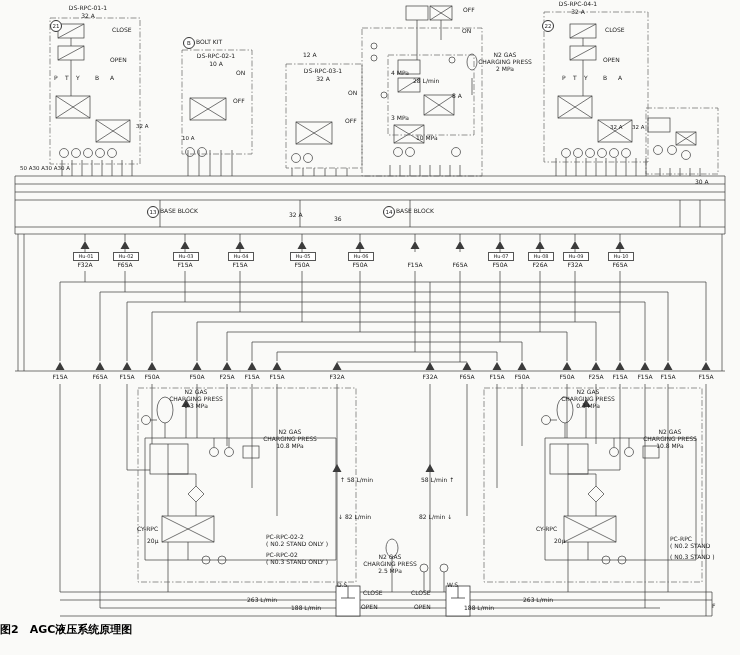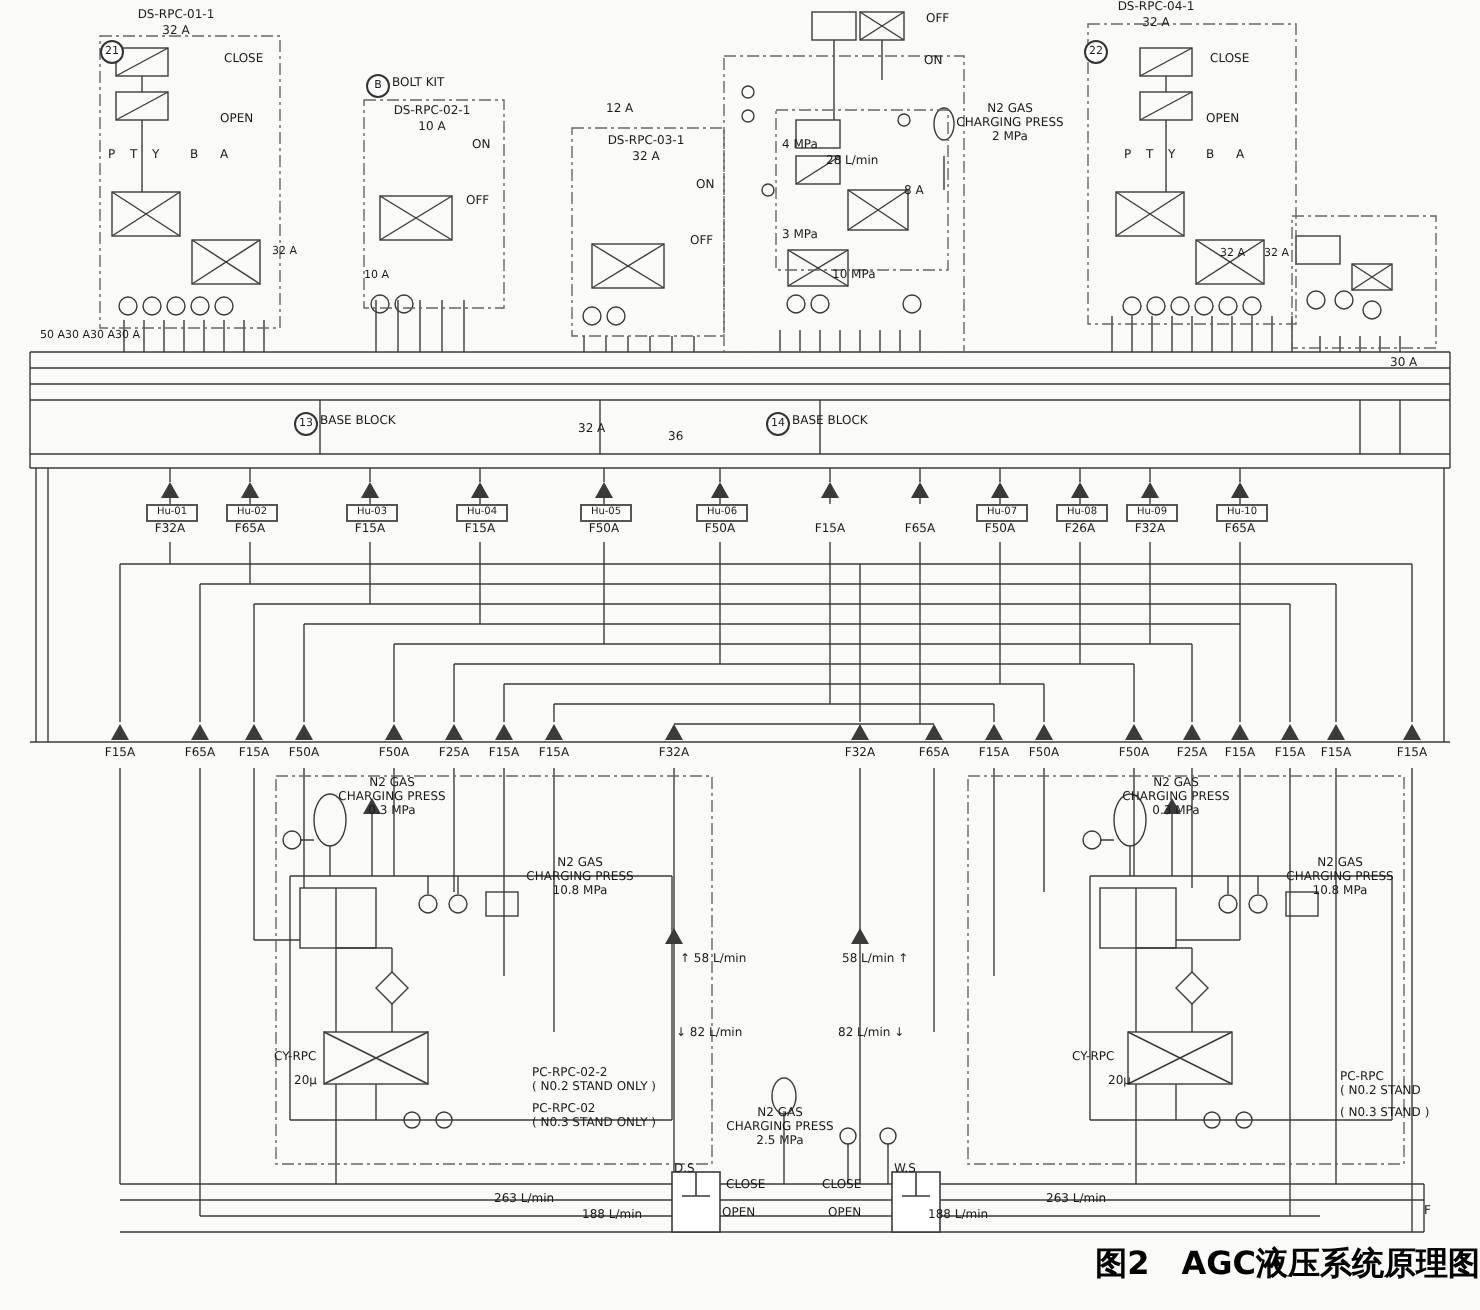--- a/index.html
+++ b/index.html
@@ -6,22 +6,22 @@
   .stage{position:relative;width:740px;height:655px;background:#fafaf8;overflow:hidden;
          font-family:"DejaVu Sans","Liberation Sans",sans-serif;color:#1a1a1a;}
   svg.linework{position:absolute;left:0;top:0;}
   .lbl{position:absolute;font-size:6px;line-height:1.15;white-space:pre-line;color:#1a1a1a;}
   .c{text-align:center;}
   .sm{font-size:5.5px;}
   .hu{border:0.5px solid #555;background:#fff;font-size:5px;line-height:1.3;}
   .hu:empty{display:none;}
   .circ{position:absolute;width:10px;height:10px;border:0.8px solid #333;border-radius:50%;
         font-size:5.5px;line-height:10px;text-align:center;background:#fff;}
-  .caption{position:absolute;left:0;top:622px;width:740px;text-align:right;
-           font-weight:bold;font-size:16px;color:#000;}
+  .caption{position:absolute;left:0;top:622px;width:740px;text-align:left;
+           font-weight:bold;font-size:11px;color:#000;}
 </style>
 </head>
 <body>
 
 <div class="stage">
 
 <svg class="linework" width="740" height="655" viewBox="0 0 740 655">
 
   <g stroke="#3b3b3b" stroke-width="0.7" fill="none">
     <path d="M15 176H725M15 184H725M15 192H725M15 200H725M15 227H725M15 234H725M15 176V234M725 176V234M18 234V371M24 234V371M722 234V371"></path>

